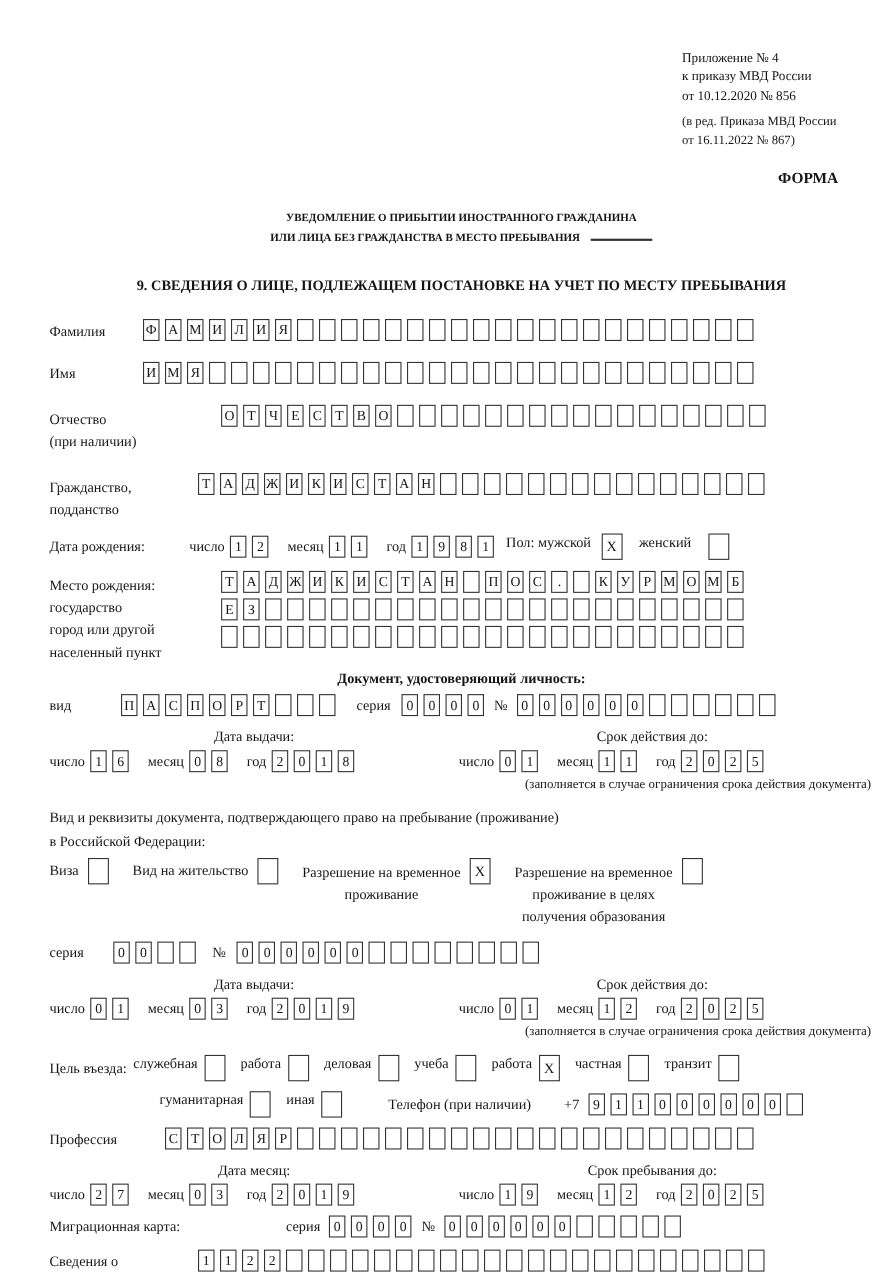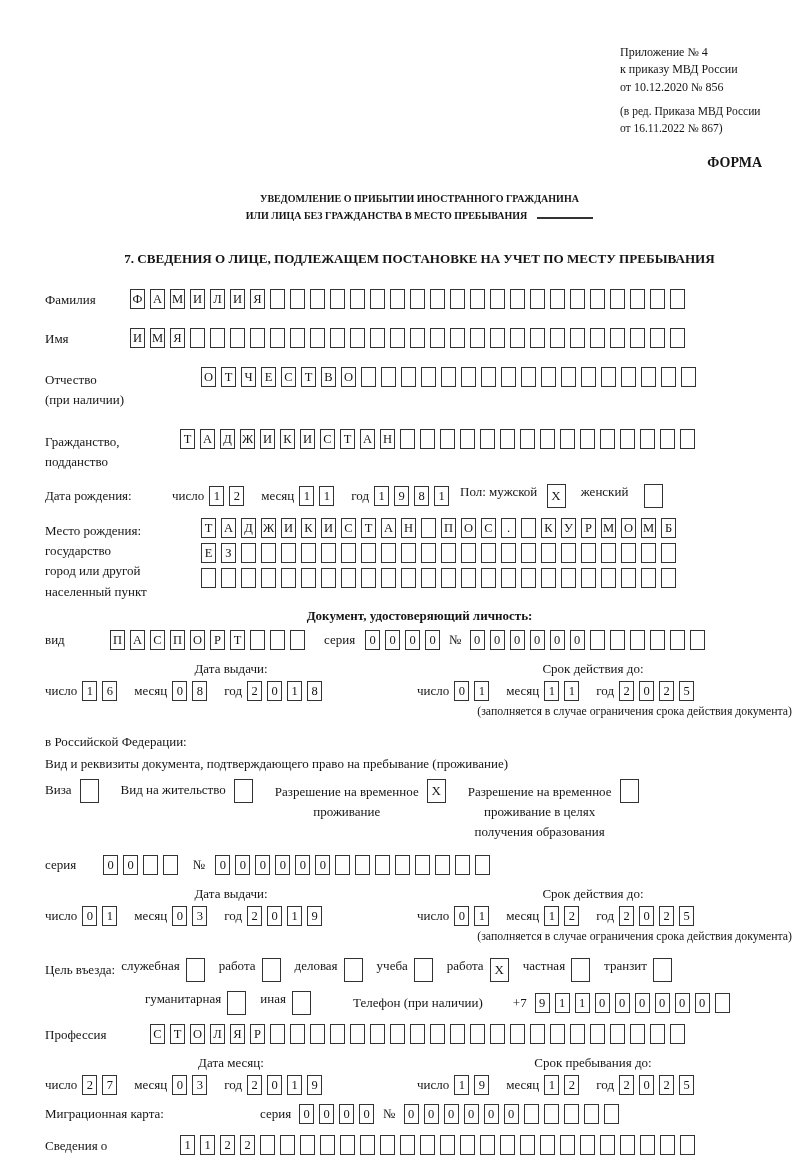--- a/index.html
+++ b/index.html
@@ -85,21 +85,21 @@
 
   <div class="forma">ФОРМА</div>
 
   <div class="title">
     <div>УВЕДОМЛЕНИЕ О ПРИБЫТИИ ИНОСТРАННОГО ГРАЖДАНИНА</div>
     <div>
       <span>ИЛИ ЛИЦА БЕЗ ГРАЖДАНСТВА В МЕСТО ПРЕБЫВАНИЯ</span><span class="blank-line"></span>
     </div>
   </div>
 
-  <div class="sec1">7. СВЕДЕНИЯ О ЛИЦЕ, ПОДЛЕЖАЩЕМ ПОСТАНОВКЕ НА УЧЕТ ПО МЕСТУ ПРЕБЫВАНИЯ</div>
+  <div class="sec1">9. СВЕДЕНИЯ О ЛИЦЕ, ПОДЛЕЖАЩЕМ ПОСТАНОВКЕ НА УЧЕТ ПО МЕСТУ ПРЕБЫВАНИЯ</div>
 
   <div class="row" style="margin-top:22px;">
     <span class="lbl w85">Фамилия</span>
     <span class="cells"><span class="cell">Ф</span><span class="cell">А</span><span class="cell">М</span><span class="cell">И</span><span class="cell">Л</span><span class="cell">И</span><span class="cell">Я</span><span class="cell"></span><span class="cell"></span><span class="cell"></span><span class="cell"></span><span class="cell"></span><span class="cell"></span><span class="cell"></span><span class="cell"></span><span class="cell"></span><span class="cell"></span><span class="cell"></span><span class="cell"></span><span class="cell"></span><span class="cell"></span><span class="cell"></span><span class="cell"></span><span class="cell"></span><span class="cell"></span><span class="cell"></span><span class="cell"></span><span class="cell"></span></span>
   </div>
 
   <div class="row">
     <span class="lbl w85">Имя</span>
     <span class="cells"><span class="cell">И</span><span class="cell">М</span><span class="cell">Я</span><span class="cell"></span><span class="cell"></span><span class="cell"></span><span class="cell"></span><span class="cell"></span><span class="cell"></span><span class="cell"></span><span class="cell"></span><span class="cell"></span><span class="cell"></span><span class="cell"></span><span class="cell"></span><span class="cell"></span><span class="cell"></span><span class="cell"></span><span class="cell"></span><span class="cell"></span><span class="cell"></span><span class="cell"></span><span class="cell"></span><span class="cell"></span><span class="cell"></span><span class="cell"></span><span class="cell"></span><span class="cell"></span></span>
   </div>
@@ -183,22 +183,22 @@
         <span class="t g">месяц</span>
         <span class="cells"><span class="cell">1</span><span class="cell">1</span></span>
         <span class="t g">год</span>
         <span class="cells"><span class="cell">2</span><span class="cell">0</span><span class="cell">2</span><span class="cell">5</span></span>
       </div>
     </div>
   </div>
   <div class="note">(заполняется в случае ограничения срока действия документа)</div>
 
   <div class="intro">
+    <div>Вид и реквизиты документа, подтверждающего право на пребывание (проживание)</div>
     <div>в Российской Федерации:</div>
-    <div>Вид и реквизиты документа, подтверждающего право на пребывание (проживание)</div>
   </div>
 
   <div class="options">
     <span class="opt">
       <span class="ot">Виза</span>
       <span class="cbox"></span>
     </span>
     <span class="opt">
       <span class="ot">Вид на жительство</span>
       <span class="cbox"></span>

